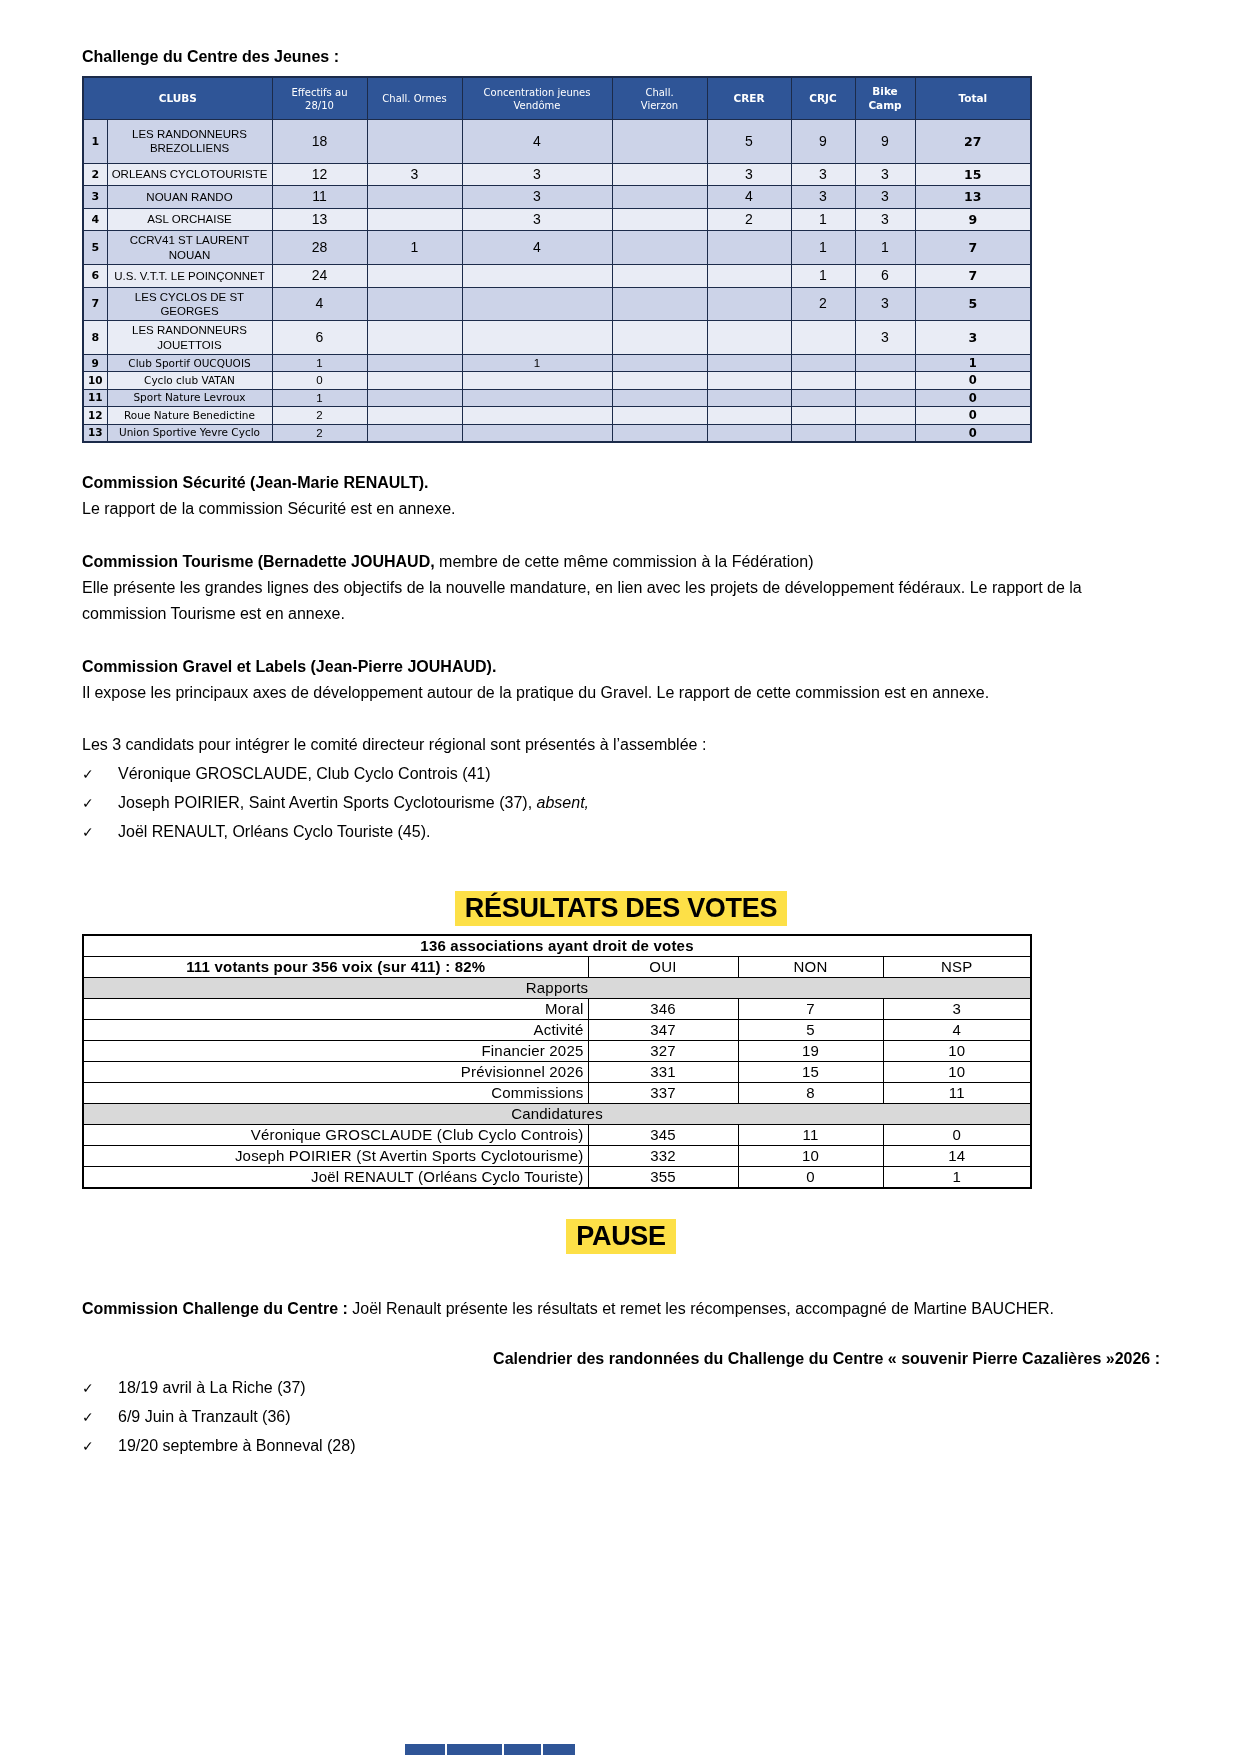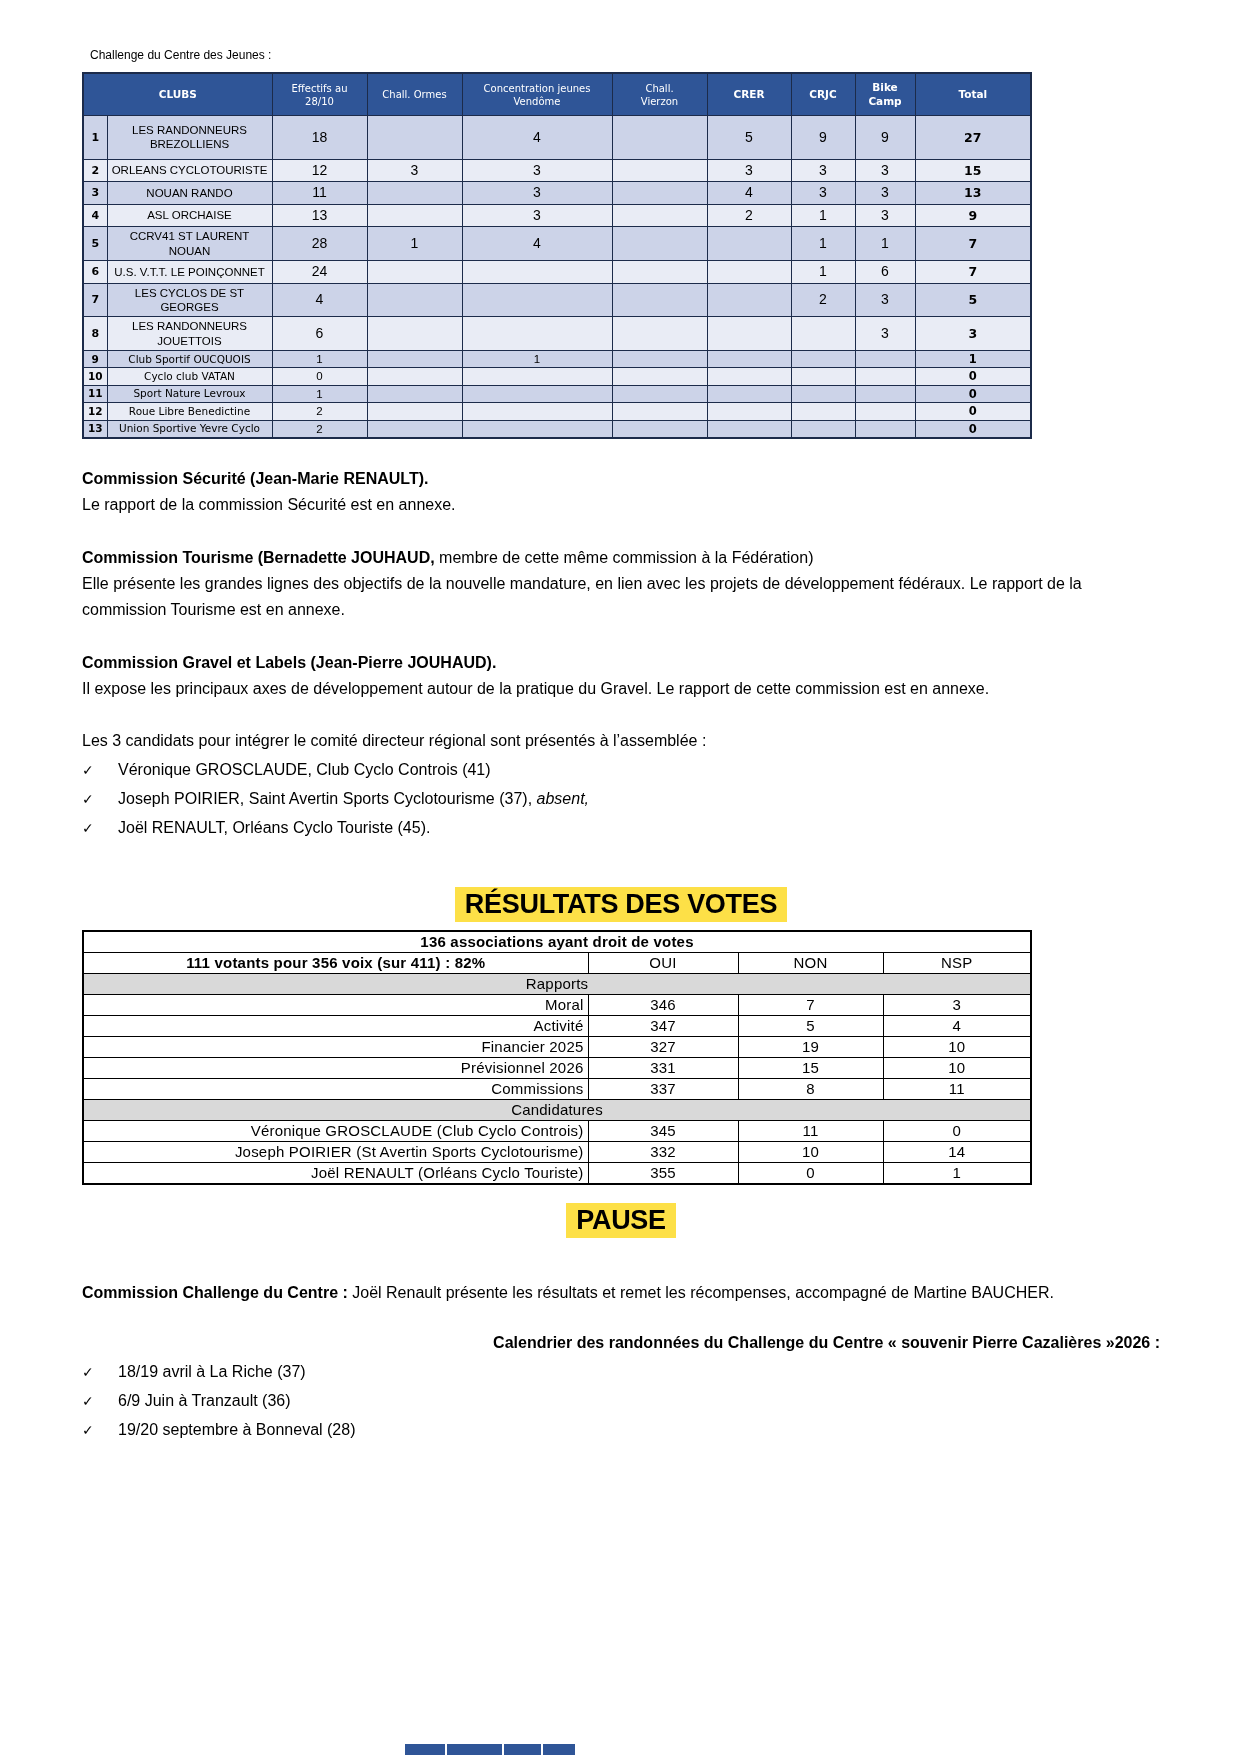--- a/index.html
+++ b/index.html
@@ -1,21 +1,21 @@
 <!DOCTYPE html>
 <html><head>
 <meta charset="utf-8">
 <style>
   html,body{margin:0;padding:0;background:#fff;}
   .page{
     width:1241px;height:1755px;position:relative;box-sizing:border-box;
     padding:48px 81px 0 82px;background:#fff;color:#000;
     font-family:"Liberation Sans",sans-serif;overflow:hidden;
   }
-  .doc-title{font-weight:normal;font-size:12px;margin:0 0 10px 8px;}
+  .doc-title{font-weight:bold;font-size:16px;margin:0 0 10px 0;}
 
   
   table.challenge{border-collapse:collapse;width:948px;table-layout:fixed;border:2px solid #1c2b4a;}
   .challenge th,.challenge td{border:1px solid #1c2b4a;}
   .challenge thead th{
     background:#2F5597;color:#fff;font-family:"DejaVu Sans",sans-serif;
     font-size:10px;font-weight:normal;height:37px;line-height:1.3;text-align:center;padding:2px 6px;
   }
   .challenge thead th.b{font-weight:bold;font-size:10.5px;}
   .challenge thead th:nth-child(2){padding:2px 8px;}
@@ -42,21 +42,21 @@
   .intro{margin-top:26px;}
   .check-item{display:flex;font-size:16px;line-height:26px;margin-top:3px;}
   .check-item .check{width:36px;flex:none;font-size:14px;}
 
   
   .center-heading{text-align:center;margin-top:46px;}
   .center-heading .hl{
     display:inline-block;background:#fde047;padding:2px 10px;
     font-weight:bold;font-size:27px;letter-spacing:-0.3px;
   }
-  .center-heading.pause{margin-top:18px;}
+  .center-heading.pause{margin-top:30px;}
 
   
   table.vt{border-collapse:collapse;width:948px;table-layout:fixed;border:2px solid #000;margin-top:8px;}
   .vt td{border:1px solid #000;font-size:15px;height:20px;padding:0 4px;letter-spacing:0.2px;}
   .vt-caption{text-align:center;font-weight:bold;}
   .vt-voters{text-align:center;font-weight:bold;}
   .vt-colhead{text-align:center;}
   .vt-section{background:#D9D9D9;text-align:center;font-size:19px;height:25px;letter-spacing:0.4px;}
   .vt-label{text-align:right;padding-left:6px;}
   .vt-num{text-align:center;}
@@ -232,21 +232,21 @@
           <td class="c-ormes"></td>
           <td class="c-concentration"></td>
           <td class="c-vierzon"></td>
           <td class="c-crer"></td>
           <td class="c-crjc"></td>
           <td class="c-bike_camp"></td>
           <td class="c-total">0</td>
         </tr>
         <tr class="compact">
           <td class="c-rank">12</td>
-          <td class="c-club">Roue Libre Benedictine</td>
+          <td class="c-club">Roue Nature Benedictine</td>
           <td class="c-effectifs">2</td>
           <td class="c-ormes"></td>
           <td class="c-concentration"></td>
           <td class="c-vierzon"></td>
           <td class="c-crer"></td>
           <td class="c-crjc"></td>
           <td class="c-bike_camp"></td>
           <td class="c-total">0</td>
         </tr>
         <tr class="compact">

